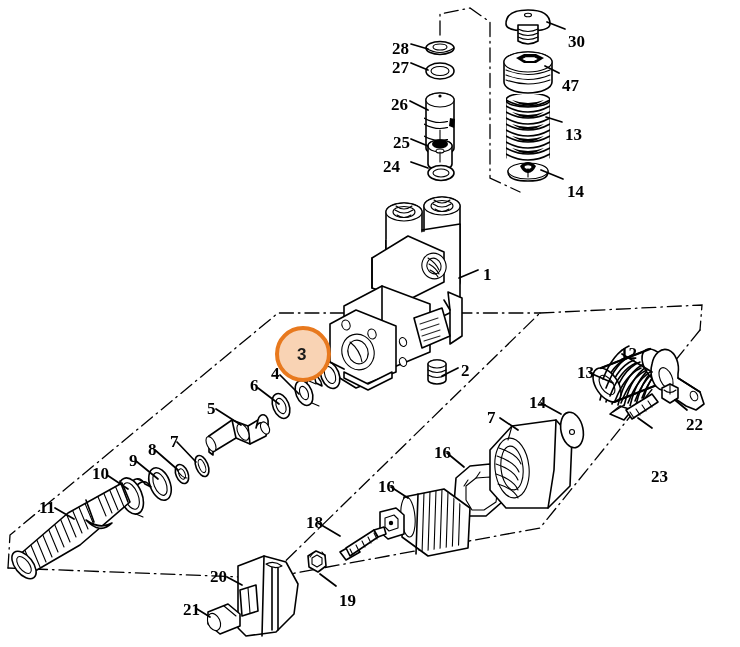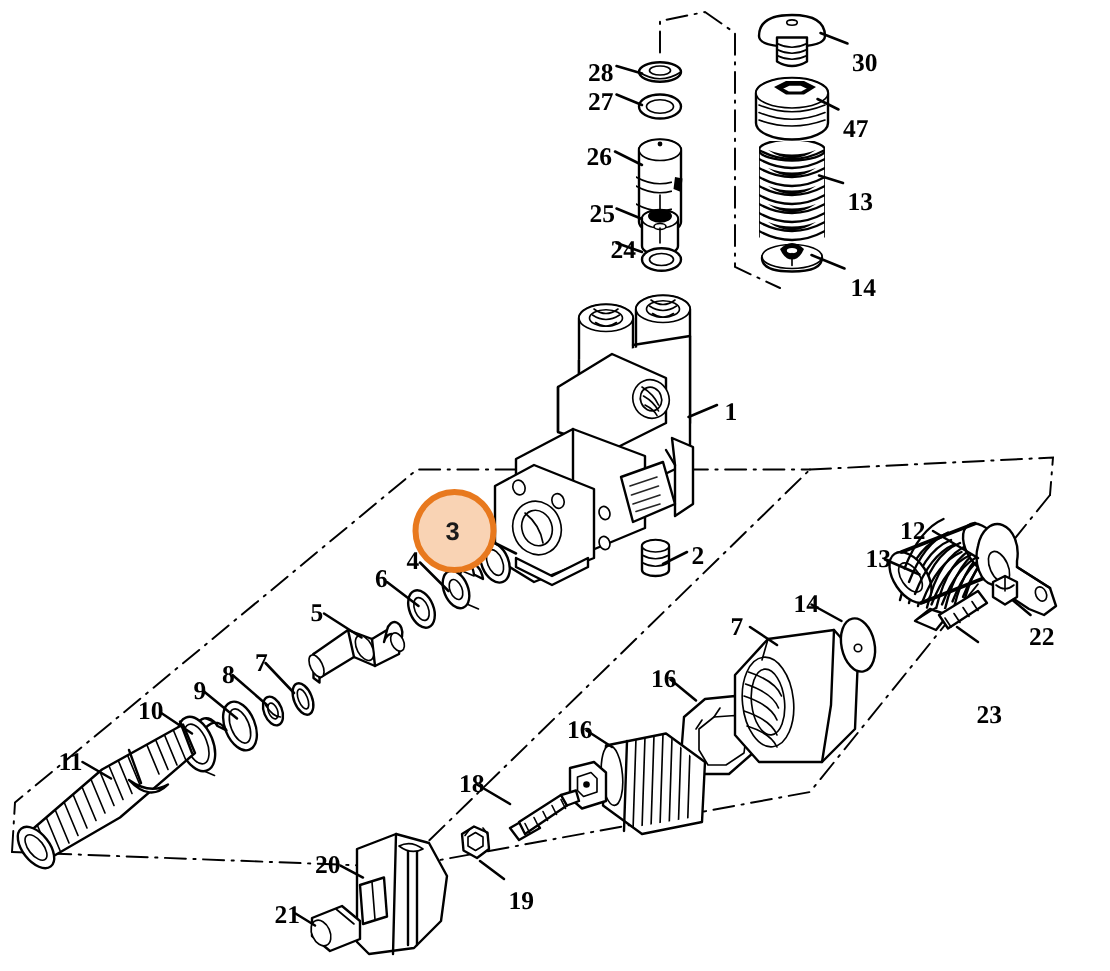--- a/index.html
+++ b/index.html
@@ -388,33 +388,33 @@
       <div class="lbl" style="left: 461px; top: 362px;">2</div>
       <div class="hl-num" style="left: 297px; top: 346px;">3</div>
       <div class="lbl" style="left: 271px; top: 365px;">4</div>
       <div class="lbl" style="left: 207px; top: 400px;">5</div>
       <div class="lbl" style="left: 250px; top: 377px;">6</div>
       <div class="lbl" style="left: 170px; top: 433px;">7</div>
       <div class="lbl" style="left: 148px; top: 441px;">8</div>
       <div class="lbl" style="left: 129px; top: 452px;">9</div>
       <div class="lbl" style="left: 92px; top: 465px;">10</div>
       <div class="lbl" style="left: 39px; top: 499px;">11</div>
-      <div class="lbl" style="left: 600px; top: 345px;">12</div>
+      <div class="lbl" style="left: 620px; top: 345px;">12</div>
       <div class="lbl" style="left: 577px; top: 364px;">13</div>
       <div class="lbl" style="left: 529px; top: 394px;">14</div>
       <div class="lbl" style="left: 487px; top: 409px;">7</div>
       <div class="lbl" style="left: 434px; top: 444px;">16</div>
       <div class="lbl" style="left: 378px; top: 478px;">16</div>
       <div class="lbl" style="left: 306px; top: 514px;">18</div>
       <div class="lbl" style="left: 339px; top: 592px;">19</div>
       <div class="lbl" style="left: 210px; top: 568px;">20</div>
       <div class="lbl" style="left: 183px; top: 601px;">21</div>
       <div class="lbl" style="left: 686px; top: 416px;">22</div>
       <div class="lbl" style="left: 651px; top: 434px; margin-top: 34px;">23</div>
-      <div class="lbl" style="left: 407px; top: 158px;">24</div>
+      <div class="lbl" style="left: 383px; top: 158px;">24</div>
       <div class="lbl" style="left: 393px; top: 134px;">25</div>
       <div class="lbl" style="left: 391px; top: 96px;">26</div>
       <div class="lbl" style="left: 392px; top: 59px;">27</div>
       <div class="lbl" style="left: 392px; top: 40px;">28</div>
       <div class="lbl" style="left: 562px; top: 77px;">47</div>
       <div class="lbl" style="left: 568px; top: 33px;">30</div>
       <div class="lbl" style="left: 565px; top: 126px;">13</div>
       <div class="lbl" style="left: 567px; top: 183px;">14</div>
     </div>
 </div>

